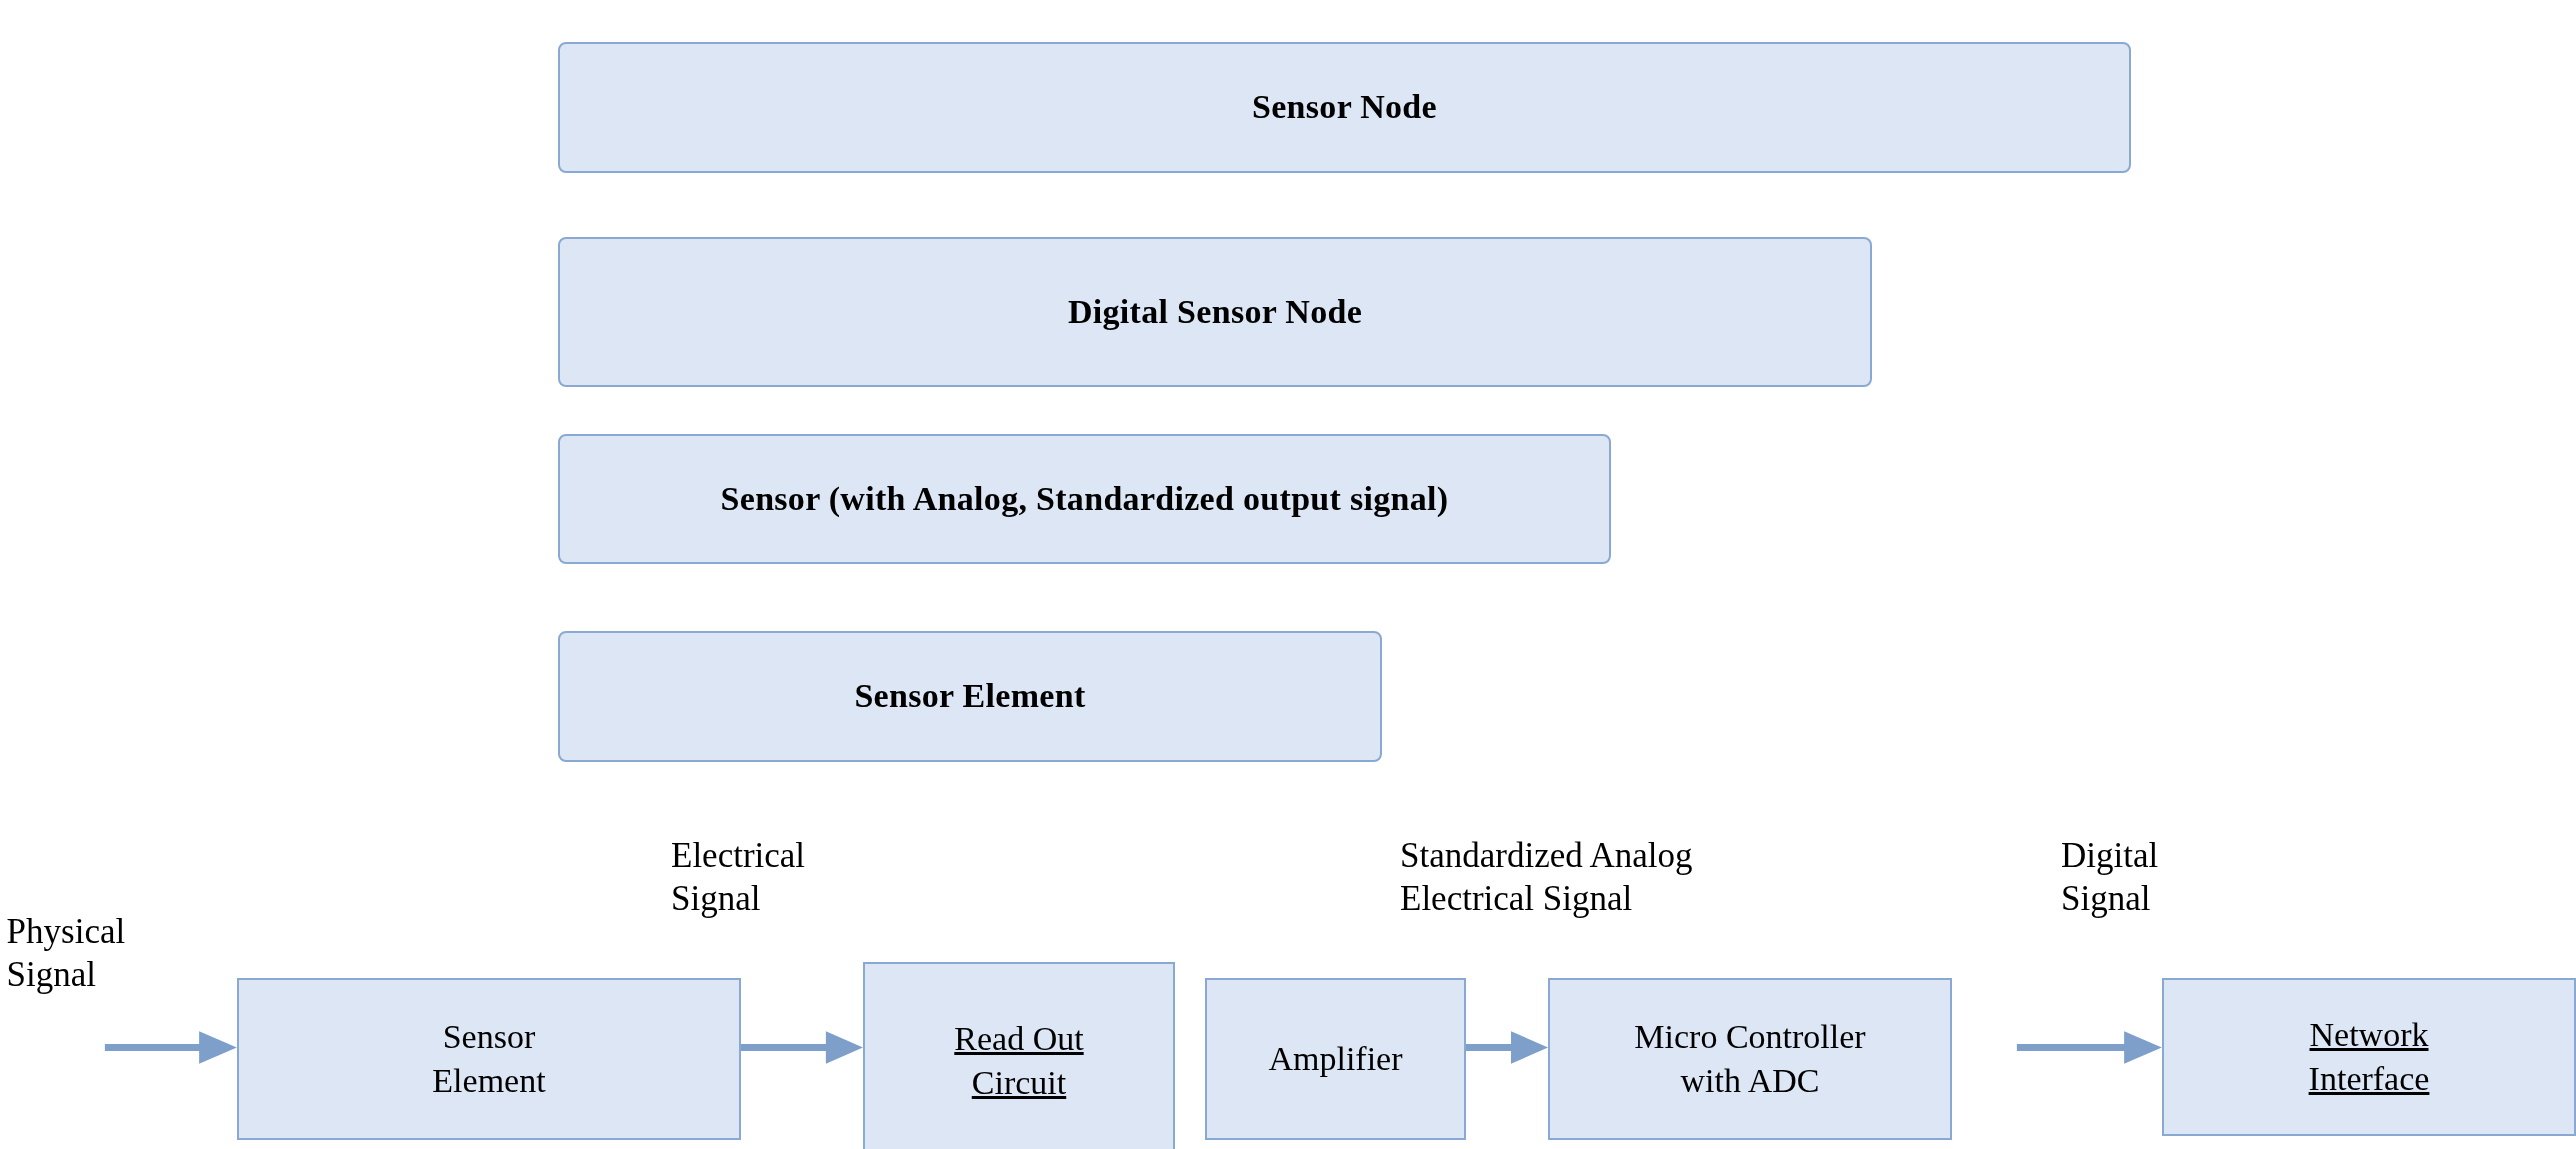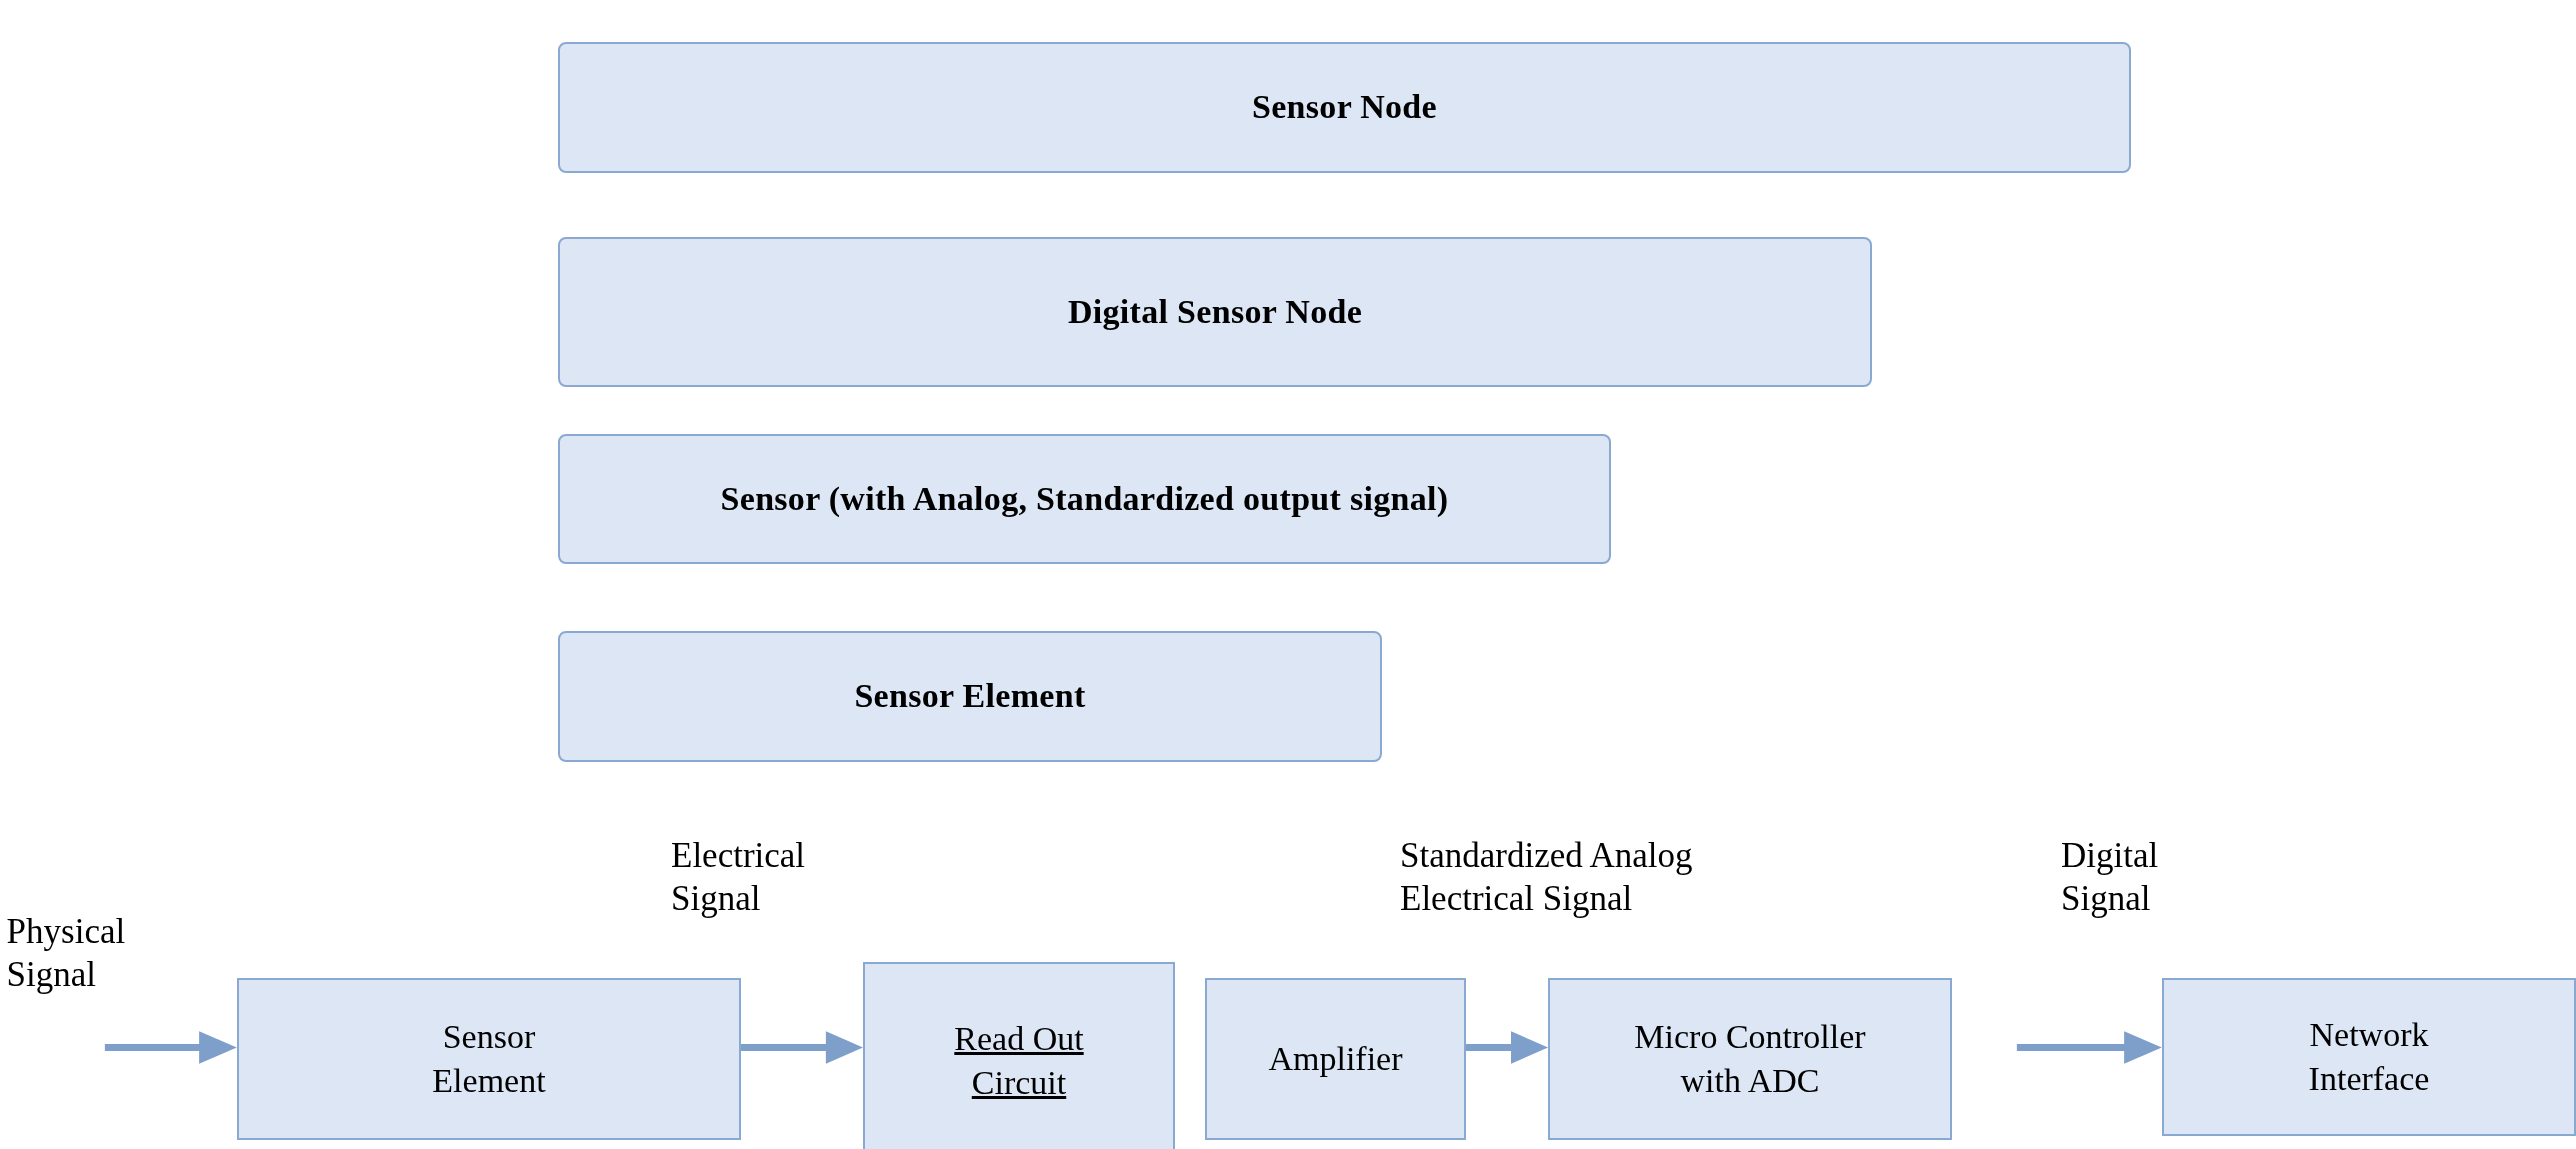--- a/index.html
+++ b/index.html
@@ -148,19 +148,19 @@
 
   <div class="node joined-left" style="left:1174px; top:978px; width:261px; height:162px;">
     <span style="white-space:pre-line;">Amplifier</span>
   </div>
 
   <div class="node" style="left:1548px; top:978px; width:404px; height:162px;">
     <span style="white-space:pre-line;">Micro Controller
 with ADC</span>
   </div>
 
-  <div class="node" style="left:2162px; top:978px; width:414px; height:158px;">
+  <div class="node" style="left:2162px; top:978px; width:414px; height:158px;text-decoration:underline;">
     <span style="white-space:pre-line;">Network
 Interface</span>
   </div>
 
 </div>
 
 
 </body></html>

